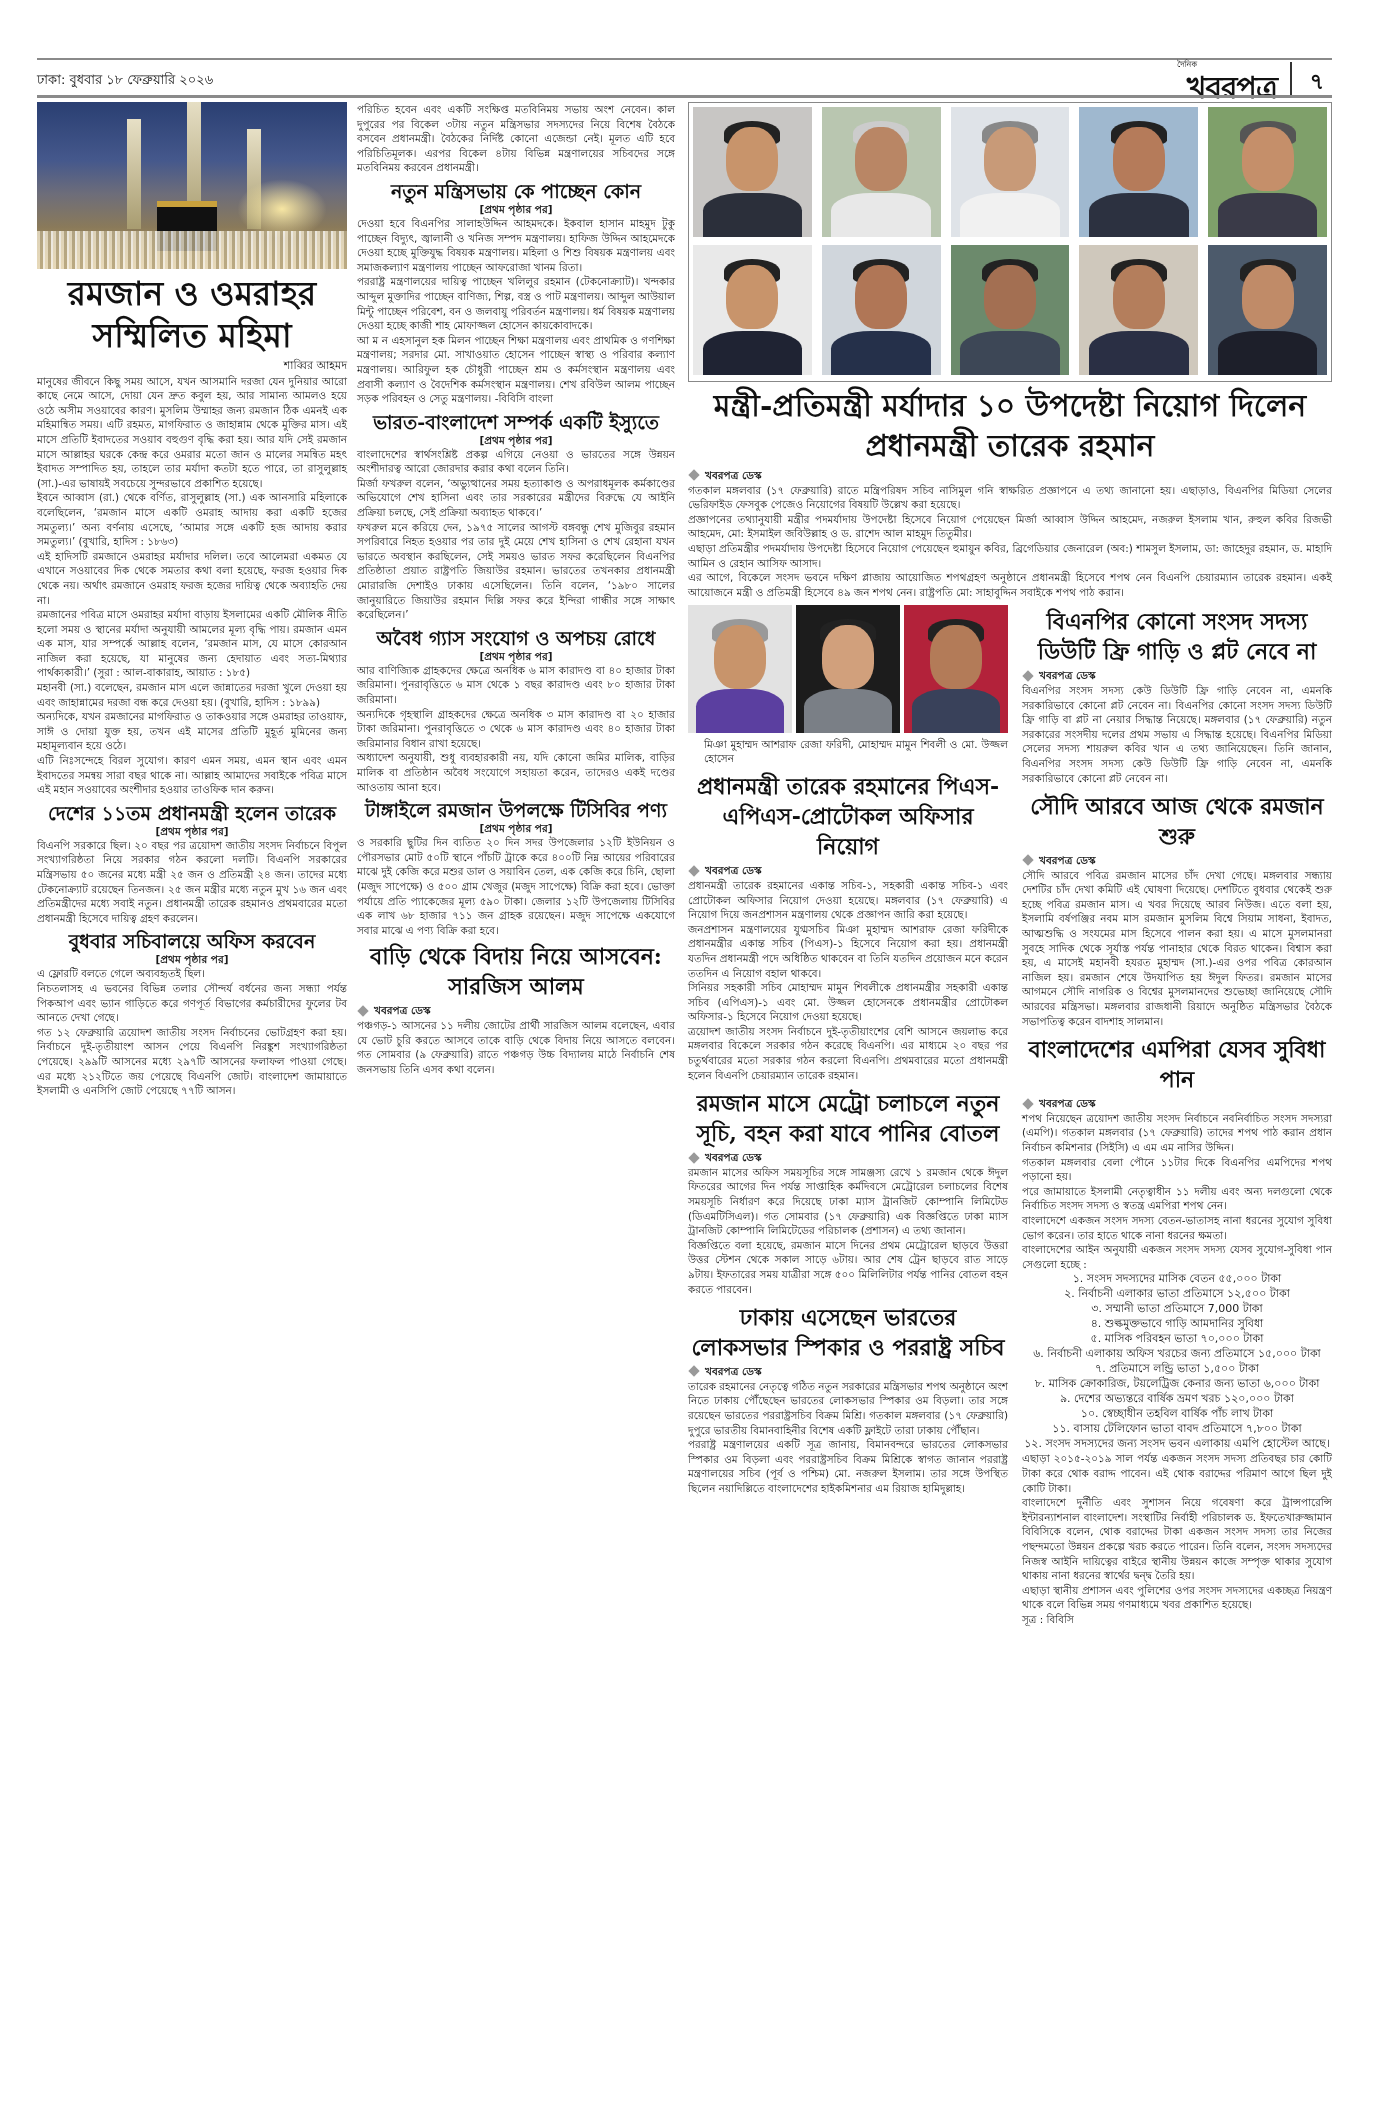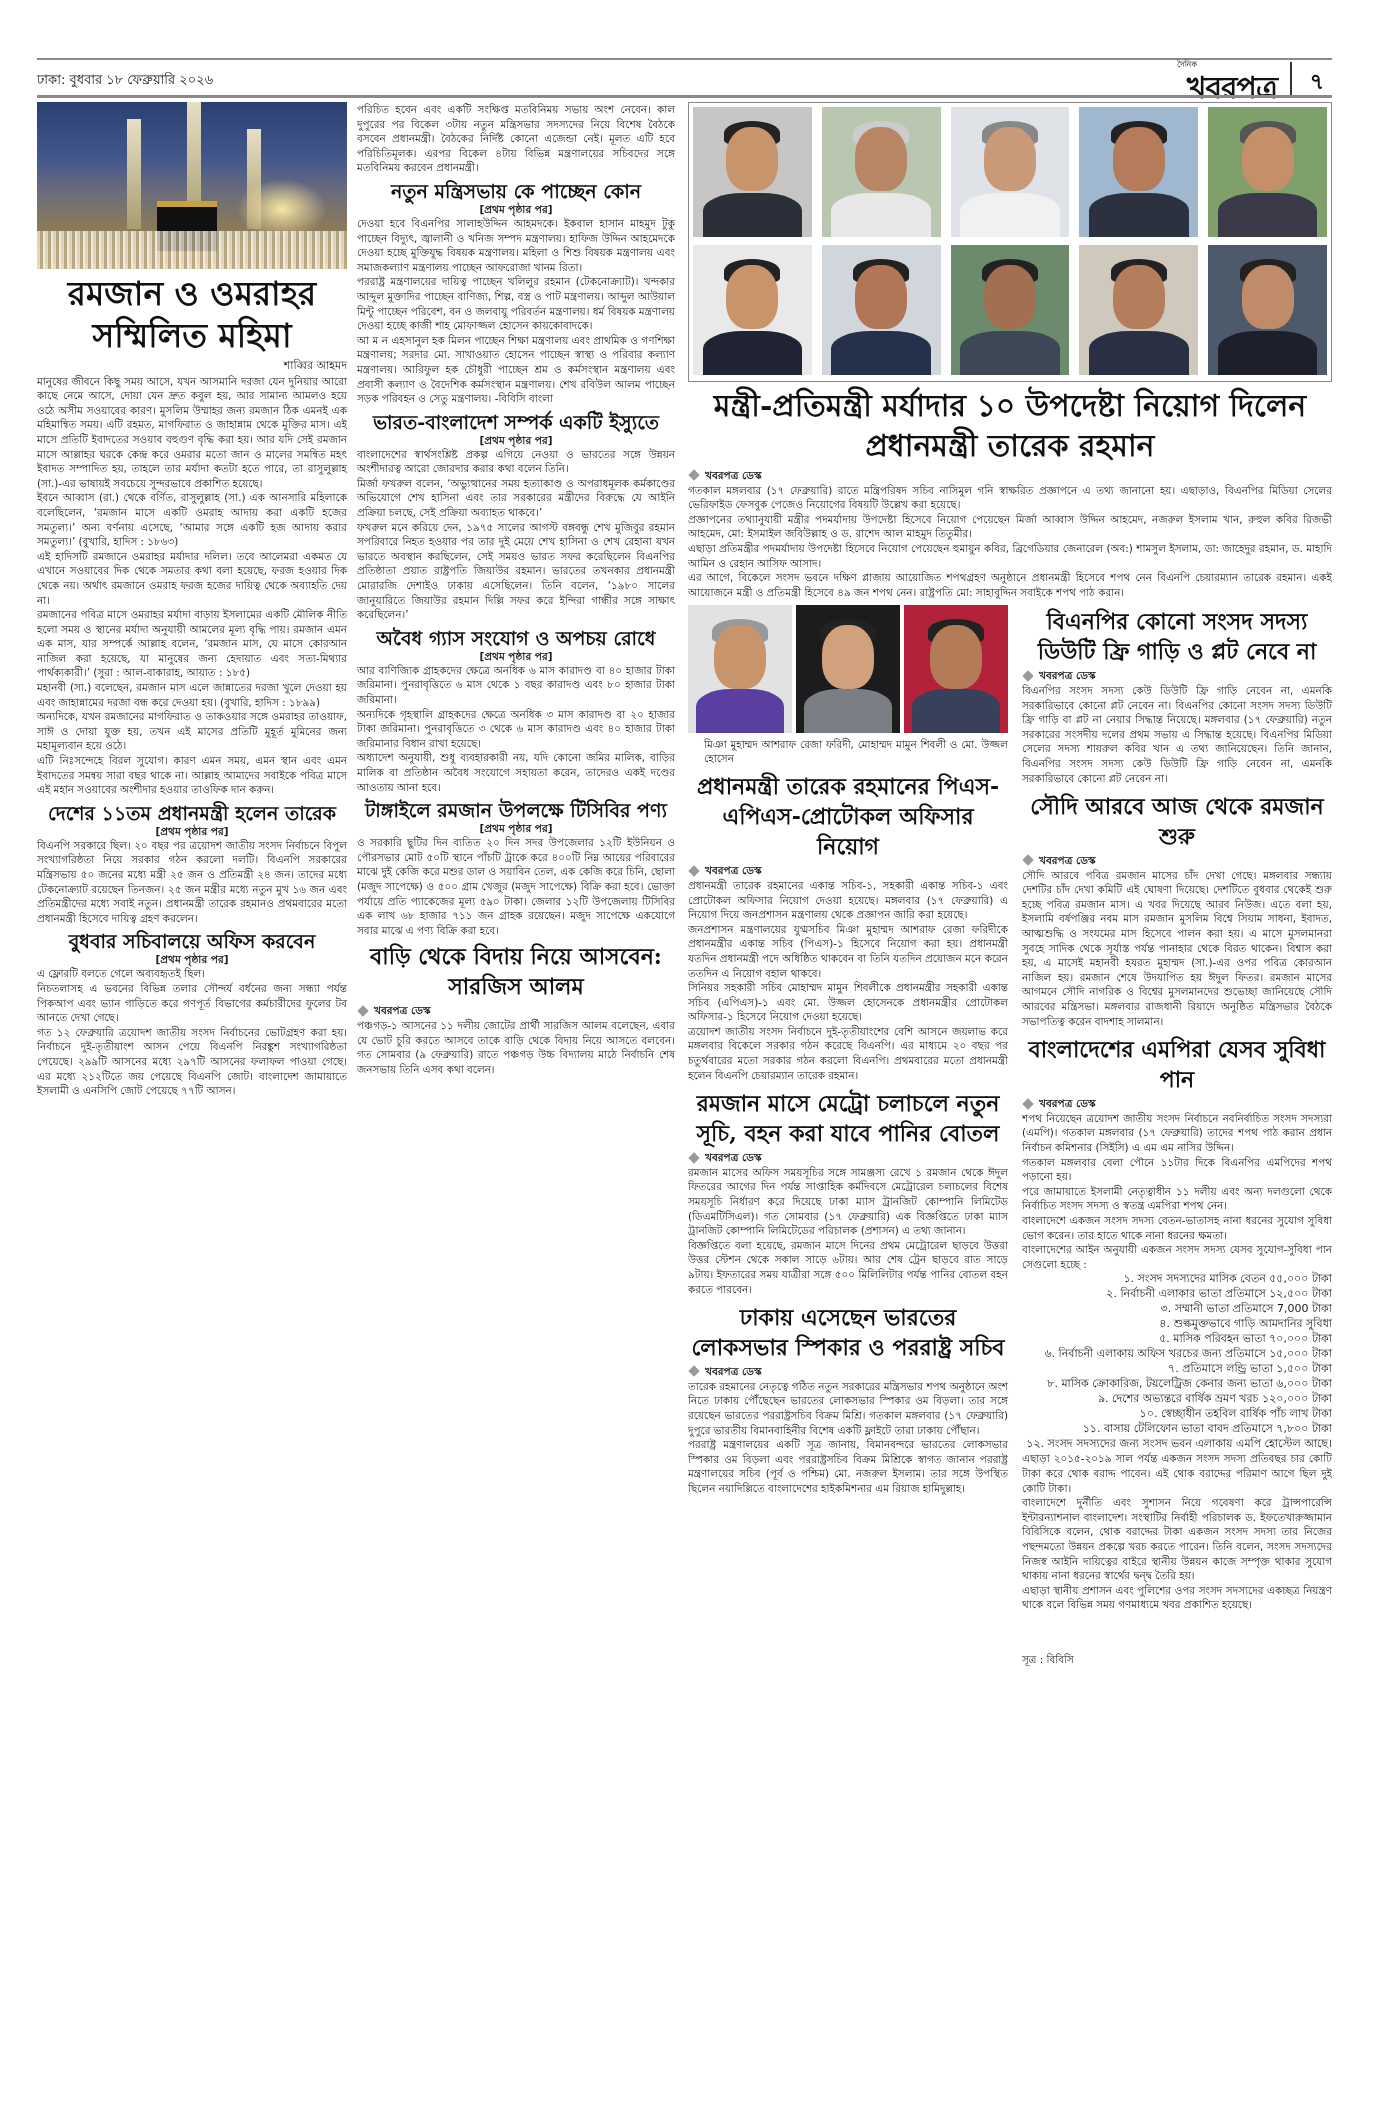--- a/index.html
+++ b/index.html
@@ -44,22 +44,22 @@
   .portrait .body { position: absolute; left: 8%; bottom: 0; width: 84%; height: 44px; border-radius: 40% 40% 0 0; }
   .h1-right { font-size: 30px; line-height: 40px; margin-top: 4px; }
 
   .twocol { display: flex; gap: 14px; margin-top: 6px; }
   .subcolL { width: 320px; }
   .subcolR { width: 310px; }
   .trio { display: flex; gap: 4px; height: 128px; }
   .trio .p { flex: 1; position: relative; overflow: hidden; }
   .caption { font-size: 10.4px; line-height: 14px; margin-top: 4px; margin-left: 16px; }
   .h-mid { font-family: "DejaVu Serif", serif; font-weight: bold; text-align: center; font-size: 22px; line-height: 30px; margin-top: 6px; color: #111; }
-  .list-item { text-align: right; font-size: 11px; line-height: 15px; }
-  .source { text-align: left; margin-top: 40px; }
+  .list-item { text-align: center; font-size: 11px; line-height: 15px; }
+  .source { text-align: left; }
 </style>
 </head>
 <body>
 
 <div class="topbar"></div>
 <div class="headerrow">
   <div class="dateline">ঢাকা: বুধবার ১৮ ফেব্রুয়ারি ২০২৬</div>
   <div class="brand" style="width:200px;">
     <span class="brand-kicker">দৈনিক</span>
     <span class="brand-name">খবরপত্র</span>

